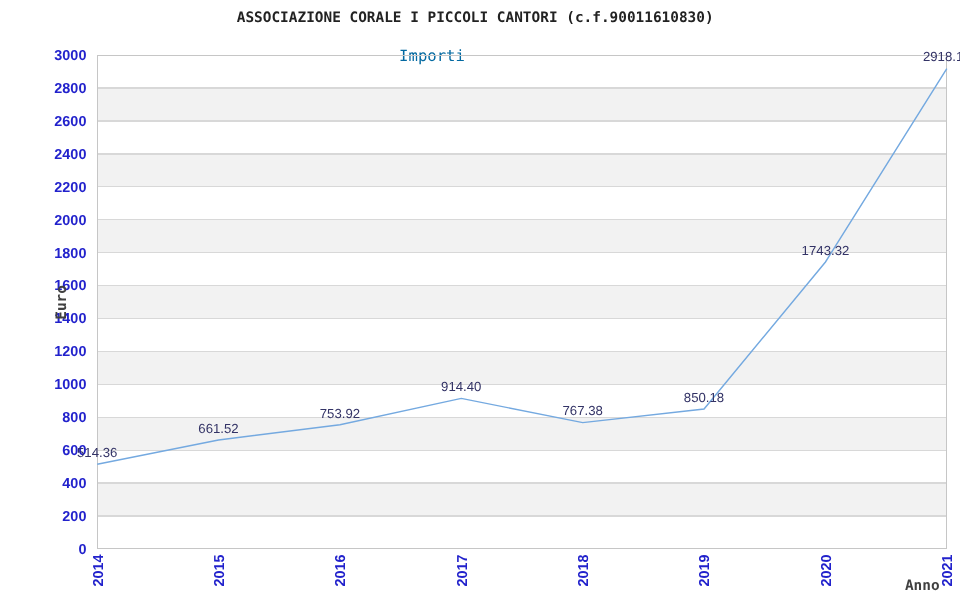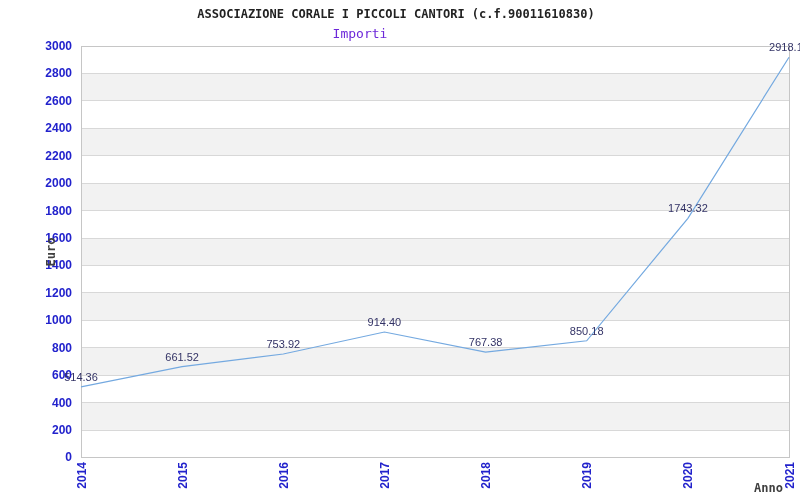--- a/index.html
+++ b/index.html
@@ -11,24 +11,24 @@
   }
   .chart-wrap { position: relative; width: 800px; height: 500px; }
   .chart-title {
     position: absolute; top: 7px; left: 0; width: 792px;
     text-align: center;
     font-family: "DejaVu Sans Mono", monospace;
     font-weight: bold; font-size: 12px; color: #222222;
     white-space: nowrap;
   }
   .chart-subtitle {
-    position: absolute; top: 26px; left: 0; width: 720px;
+    position: absolute; top: 40px; left: 0; width: 720px;
     text-align: center;
     font-family: "DejaVu Sans Mono", monospace;
-    font-size: 13px; color: #6d28d9;
+    font-size: 13px; color: #0369a1;
   }
   svg.plot { position: absolute; top: 0; left: 0; }
   text.ytick, text.xtick {
     font-family: "Liberation Sans", sans-serif;
     font-size: 12px; font-weight: bold; fill: #2222cc;
   }
   text.dlabel {
     font-family: "Liberation Sans", sans-serif;
     font-size: 11px; fill: #333366;
   }

